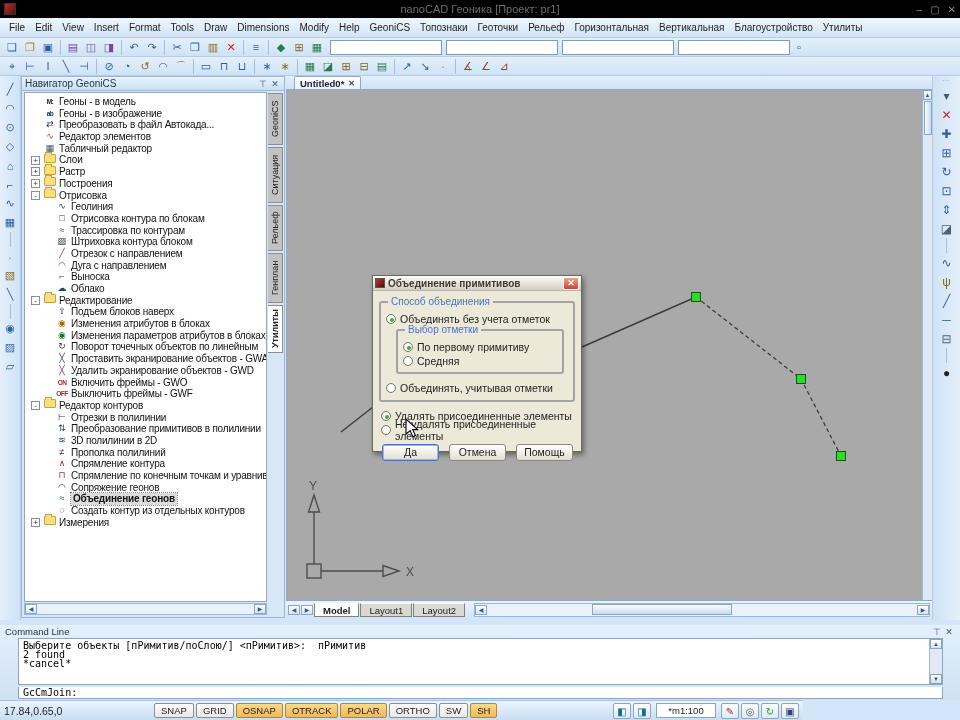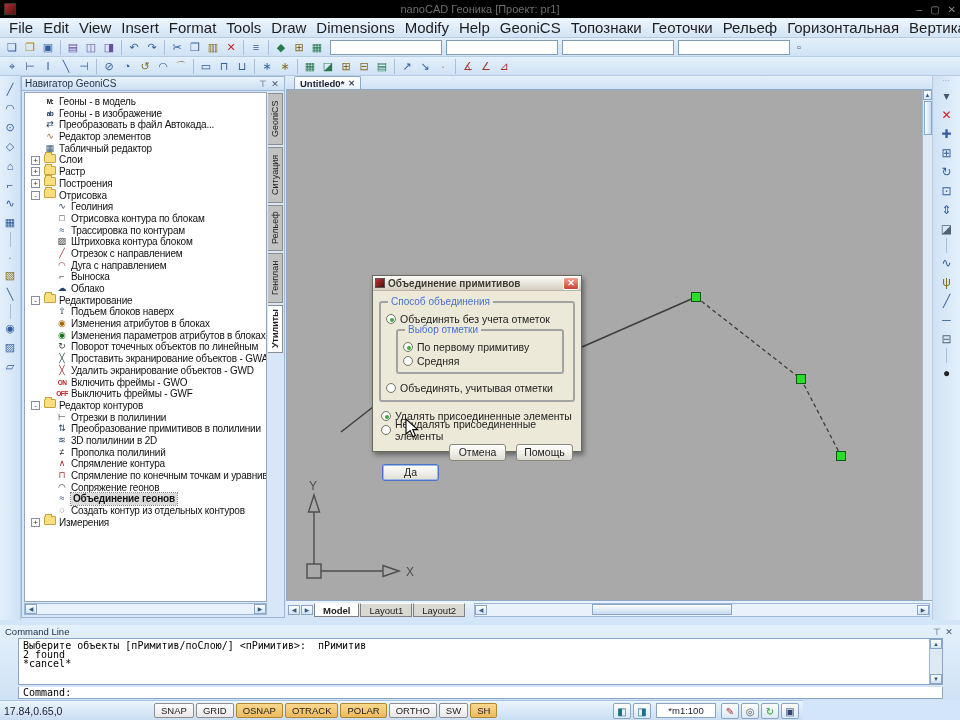--- a/index.html
+++ b/index.html
@@ -8,21 +8,21 @@
 
   
   #titlebar { position:absolute; left:0; top:0; width:960px; height:18px; background:#000; display:flex; align-items:center; }
   #titlebar .app-icon { width:12px; height:12px; margin:0 4px; background:linear-gradient(135deg,#b03030,#5a0d0d); border:1px solid #333; }
   #titlebar .tb-title { position:absolute; left:0; right:0; text-align:center; color:#6e6e6e; font-size:11px; }
   #titlebar .tb-controls { position:absolute; right:4px; top:0; height:18px; display:flex; align-items:center; gap:8px; color:#8a8a8a; font-size:10px; }
   #titlebar .tb-controls span { cursor:default; }
 
   
   #menubar { position:absolute; left:0; top:18px; width:960px; height:20px; background:linear-gradient(#eef6fd,#d2e4f6); border-bottom:1px solid #b6cce4; display:flex; align-items:center; padding-left:4px; }
-  .mi { padding:2px 5px; font-size:15px; color:#1d1d1d; white-space:nowrap; }
+  .mi { padding:2px 5px; font-size:10px; color:#1d1d1d; white-space:nowrap; }
 
   
   .hbar { position:absolute; left:0; width:960px; display:flex; align-items:center; background:linear-gradient(#e4f0fb,#cfe2f5); border-bottom:1px solid #b6cce4; padding-left:3px; }
   #toolbar-top { top:38px; height:19px; }
   #toolbar-draw { top:57px; height:19px; }
   .tbtn { width:18px; height:17px; display:inline-flex; align-items:center; justify-content:center; font-size:11px; border:1px solid transparent; border-radius:2px; }
   .tsep { width:1px; height:15px; background:#a7bfd9; margin:0 3px; }
   .combo { width:112px; height:15px; background:#fff; border:1px solid #7f9db9; margin-left:4px; }
   .combo:first-of-type { margin-left:10px; }
 
@@ -82,21 +82,21 @@
   #dlg-close { width:16px; height:13px; border:1px solid #fff; border-radius:2px; background:linear-gradient(#f2a08c,#c94434); color:#fff; font-size:9px; line-height:11px; text-align:center; font-weight:bold; }
   .grp { border:2px solid #a3a3a3; border-radius:3px; position:relative; }
   .grp > .legend { position:absolute; top:-7px; left:7px; background:#ece9d8; color:#4a6fd0; padding:0 3px; font-size:10px; }
   #grp-method { margin:10px 6px 0 6px; padding:9px 5px 5px 5px; }
   #grp-mark { margin:3px 4px 0 10px; padding:9px 5px 4px 5px; }
   .rrow { display:flex; align-items:center; gap:4px; height:14px; }
   .radio { width:10px; height:10px; border-radius:50%; border:1px solid #747c6c; background:radial-gradient(#fff 55%,#d8d4c4); position:relative; flex:none; }
   .radio.on::after { content:""; position:absolute; left:2.5px; top:2.5px; width:4px; height:4px; border-radius:50%; background:#3faa3f; }
   #dlg-buttons { display:flex; gap:10px; margin:7px 8px 0 9px; }
   .xpbtn { flex:1; height:17px; background:linear-gradient(#ffffff,#e0ded2); border:1px solid #8a887c; border-radius:3px; font-size:10.5px; text-align:center; line-height:15px; color:#222; }
-  .xpbtn.def { border-color:#4a72c9; box-shadow:inset 0 0 0 1px #9db8e8;margin-top:20px; }
+  .xpbtn.def { border-color:#4a72c9; box-shadow:inset 0 0 0 1px #9db8e8; }
   .mt7 { margin-top:7px; }
   #below-grp { margin:7px 6px 0 8px; }
 
   #cursor { position:absolute; left:118px; top:328px; z-index:9; }
 
   
   #cmd-panel { position:absolute; left:0; top:625px; width:960px; height:75px; background:linear-gradient(#e4f0fb,#cfe2f5); }
   #cmd-header { height:13px; display:flex; align-items:center; padding:0 5px; font-size:9.5px; color:#24344a; }
   #cmd-header .sp { flex:1; }
   #cmd-header .hic { width:12px; text-align:center; color:#44596f; font-size:9px; }
@@ -543,21 +543,21 @@
           <div class="cl-line">Выберите объекты [пРимитив/поСлою/] &lt;пРимитив&gt;:  пРимитив</div>
           <div class="cl-line">2 found</div>
           <div class="cl-line">*cancel*</div>
           <div class="cl-line"> </div>
         </div>
       <div id="cmd-vscroll">
         <span class="sbtn">▲</span>
         <span class="sbtn">▼</span>
       </div>
     </div>
-    <div id="cmd-input">Command:</div>
+    <div id="cmd-input">GcCmJoin:</div>
   </div>
 
   <div id="statusbar">
     <span id="coords">17.84,0.65,0</span>
     <span id="sb-toggles" style="display:flex;">
         <span class="tg">SNAP</span>
         <span class="tg">GRID</span>
         <span class="tg on">OSNAP</span>
         <span class="tg on">OTRACK</span>
         <span class="tg on">POLAR</span>

